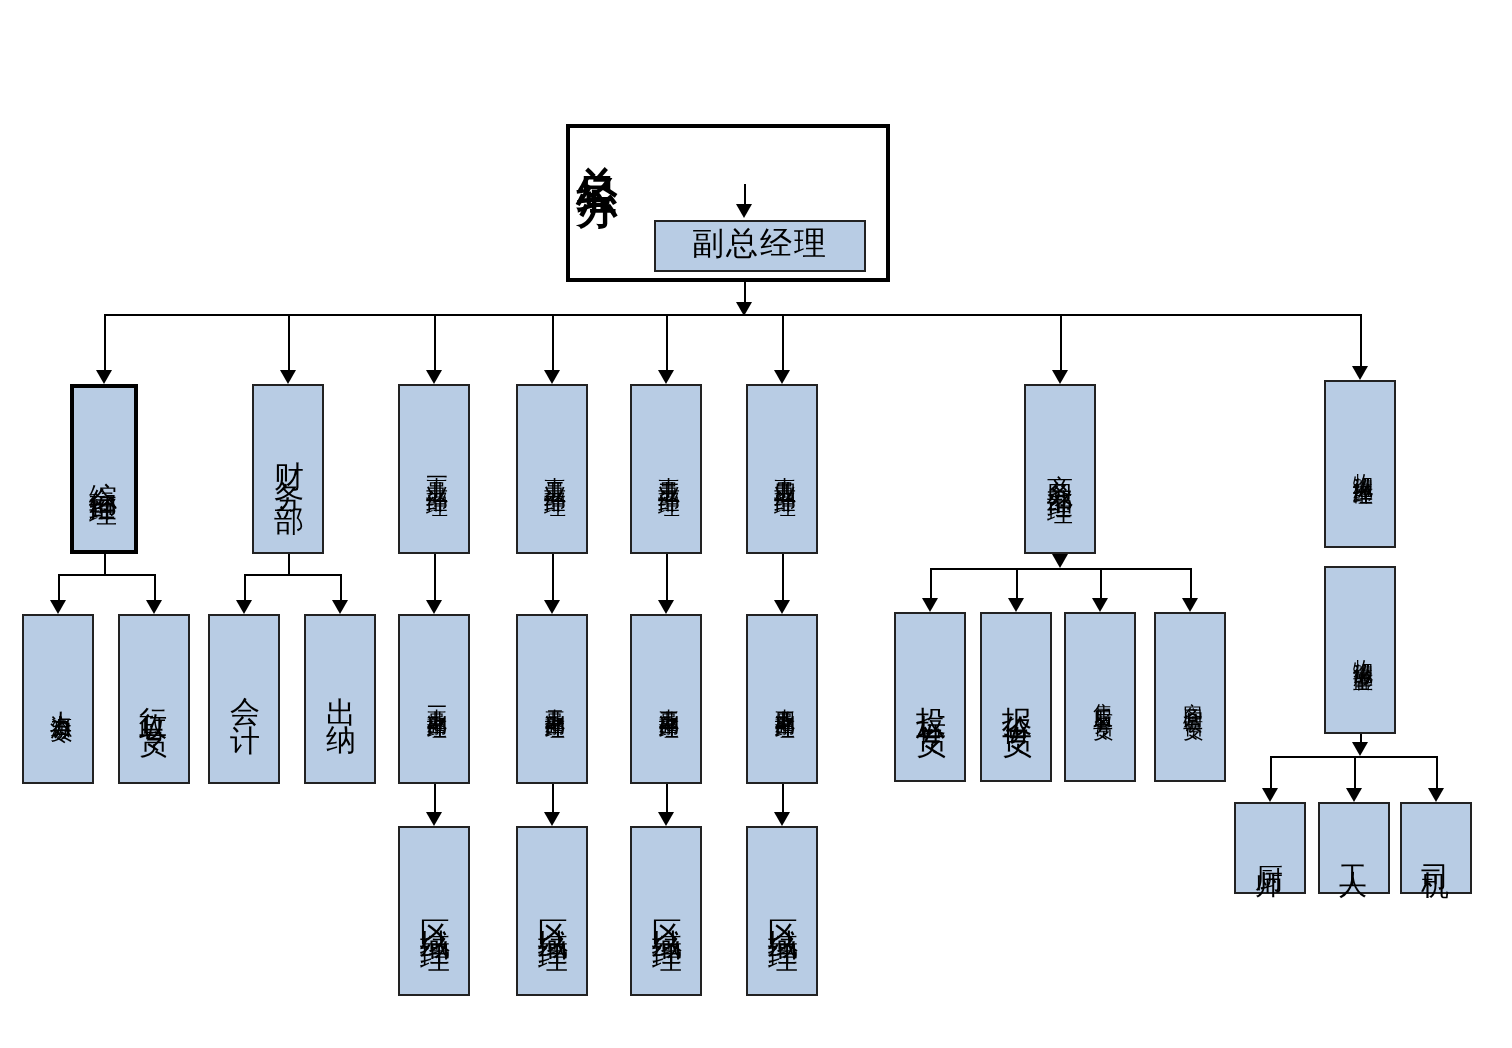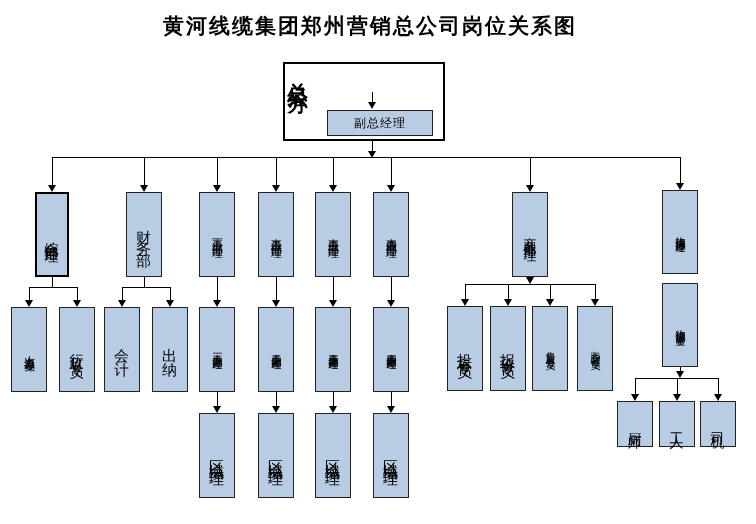--- a/index.html
+++ b/index.html
@@ -33,27 +33,26 @@
   .vl{position:absolute;width:1px;background:#000;}
   .hl{position:absolute;height:1px;background:#000;}
   .ah{position:absolute;width:0;height:0;border-left:4px solid transparent;
       border-right:4px solid transparent;border-top:7px solid #000;}
 </style>
 </head>
 <body>
 
 <div id="stage">
 
-  <div id="title">黄河线缆集团郑州营销总公司岗位关系图</div>
 
   <div id="office"></div>
   <div id="office-label">总经办</div>
   <div class="vl" style="left:372px;top:92px;height:11px;"></div>
   <div class="ah" style="left:368px;top:102px;"></div>
-  <div class="hnode" style="left:327px;top:110px;width:106px;height:26px;font-size:12px;letter-spacing:1px;">
+  <div class="hnode" style="left:327px;top:110px;width:106px;height:26px;font-size:16px;letter-spacing:1px;">
     <span>副总经理</span>
   </div>
 
   <div class="vl" style="left:372px;top:141px;height:11px;"></div>
   <div class="ah" style="left:368px;top:151px;"></div>
   <div class="hl" style="left:52px;top:157px;width:629px;"></div>
 
   <div class="vl" style="left:52px;top:158px;height:28px;"></div>
   <div class="ah" style="left:48px;top:185px;"></div>
   <div class="vl" style="left:144px;top:158px;height:28px;"></div>

